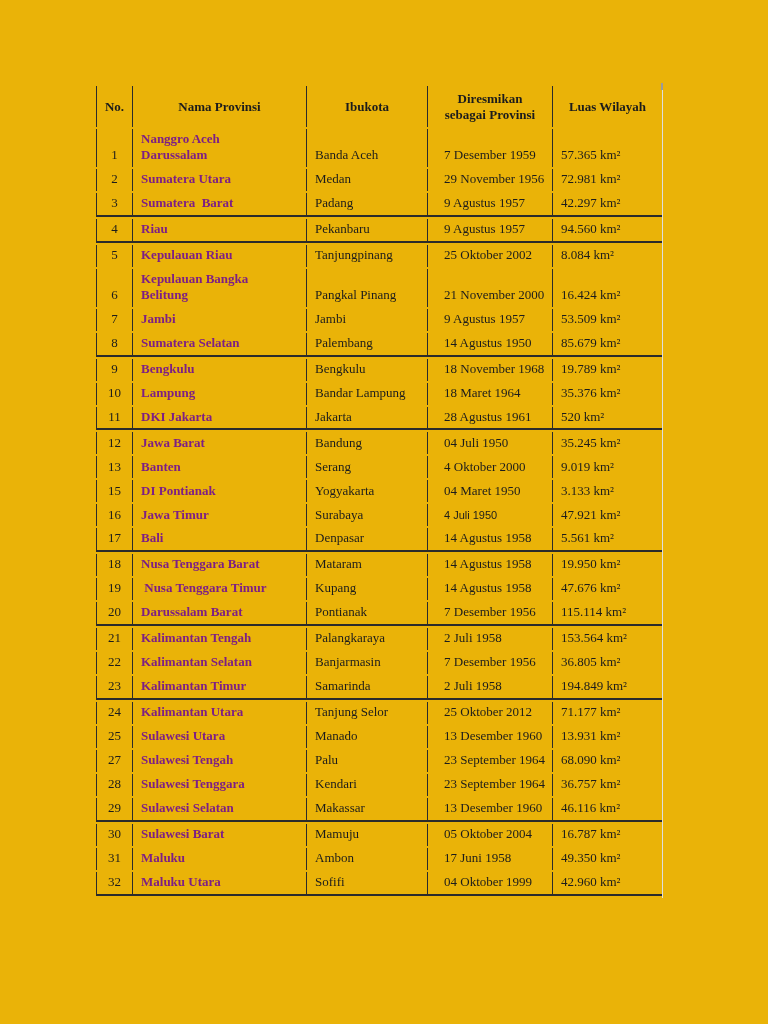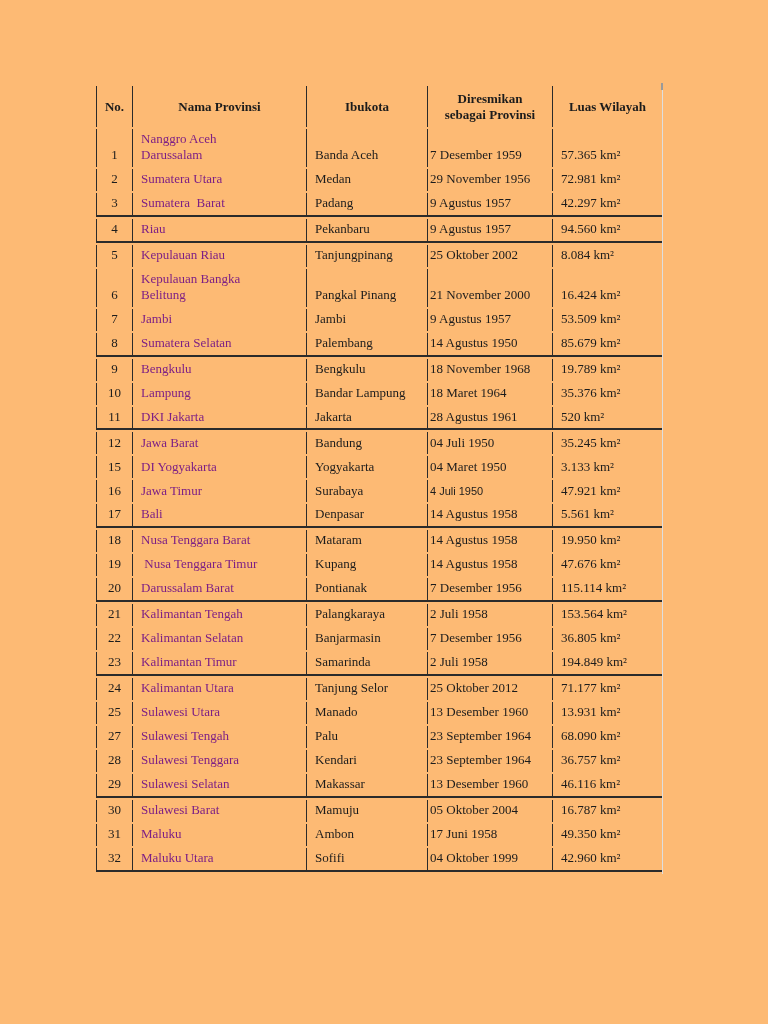--- a/index.html
+++ b/index.html
@@ -1,21 +1,21 @@
 <!DOCTYPE html>
 <html><head>
 <meta charset="utf-8">
 <style>
   html,body{margin:0;padding:0;}
   body{
     width:768px;height:1024px;background:#ffffff;
     font-family:"Liberation Serif","DejaVu Serif",serif;
   }
   .page{
-    position:relative;width:768px;height:1024px;background:#fdba74;overflow:hidden;
+    position:relative;width:768px;height:1024px;background:#eab308;overflow:hidden;
   }
   table.province{
     position:absolute;left:96px;top:84px;width:566px;
     border-collapse:separate;border-spacing:0 2px;table-layout:fixed;
     color:#1c1c1c;border-right:1px solid #dedede;
   }
   th,td{
     box-sizing:border-box;
     border-left:1px solid #2b2b2b;
     font-size:13px;line-height:1.22;
@@ -23,22 +23,22 @@
     padding:2px 2px 4px 8px;
     overflow:hidden;
   }
   thead th{
     vertical-align:middle;text-align:center;font-weight:bold;
     white-space:pre-wrap;padding:2px;height:41px;
   }
   tbody tr{height:22px;}
   tbody tr.tall{height:38px;}
   td.cell-no{text-align:center;padding-left:2px;padding-right:2px;}
-  td.cell-provinsi{font-weight:normal;color:#7d1f85;white-space:pre-wrap;}
-  td.cell-diresmikan{padding-left:2px;}
+  td.cell-provinsi{font-weight:bold;color:#7d1f85;white-space:pre-wrap;}
+  td.cell-diresmikan{padding-left:16px;}
   tr.group-end td{border-bottom:2px solid #2b2b2b;}
   td.alt-font{font-family:"Liberation Sans","DejaVu Sans",sans-serif;font-size:11px;}
   .corner-tick{
     position:absolute;left:661px;top:83px;width:2px;height:7px;background:#9a9a9a;
   }
 </style>
 </head>
 <body>
 
 <div class="page">
@@ -141,22 +141,29 @@
           <td class="cell-luas">520 km²</td>
         </tr>
         <tr>
           <td class="cell-no">12</td>
           <td class="cell-provinsi">Jawa Barat</td>
           <td class="cell-ibukota">Bandung</td>
           <td class="cell-diresmikan">04 Juli 1950</td>
           <td class="cell-luas">35.245 km²</td>
         </tr>
         <tr>
+          <td class="cell-no">13</td>
+          <td class="cell-provinsi">Banten</td>
+          <td class="cell-ibukota">Serang</td>
+          <td class="cell-diresmikan">4 Oktober 2000</td>
+          <td class="cell-luas">9.019 km²</td>
+        </tr>
+        <tr>
           <td class="cell-no">15</td>
-          <td class="cell-provinsi">DI Yogyakarta</td>
+          <td class="cell-provinsi">DI Pontianak</td>
           <td class="cell-ibukota">Yogyakarta</td>
           <td class="cell-diresmikan">04 Maret 1950</td>
           <td class="cell-luas">3.133 km²</td>
         </tr>
         <tr>
           <td class="cell-no">16</td>
           <td class="cell-provinsi">Jawa Timur</td>
           <td class="cell-ibukota">Surabaya</td>
           <td class="cell-diresmikan alt-font">4 Juli 1950</td>
           <td class="cell-luas">47.921 km²</td>

